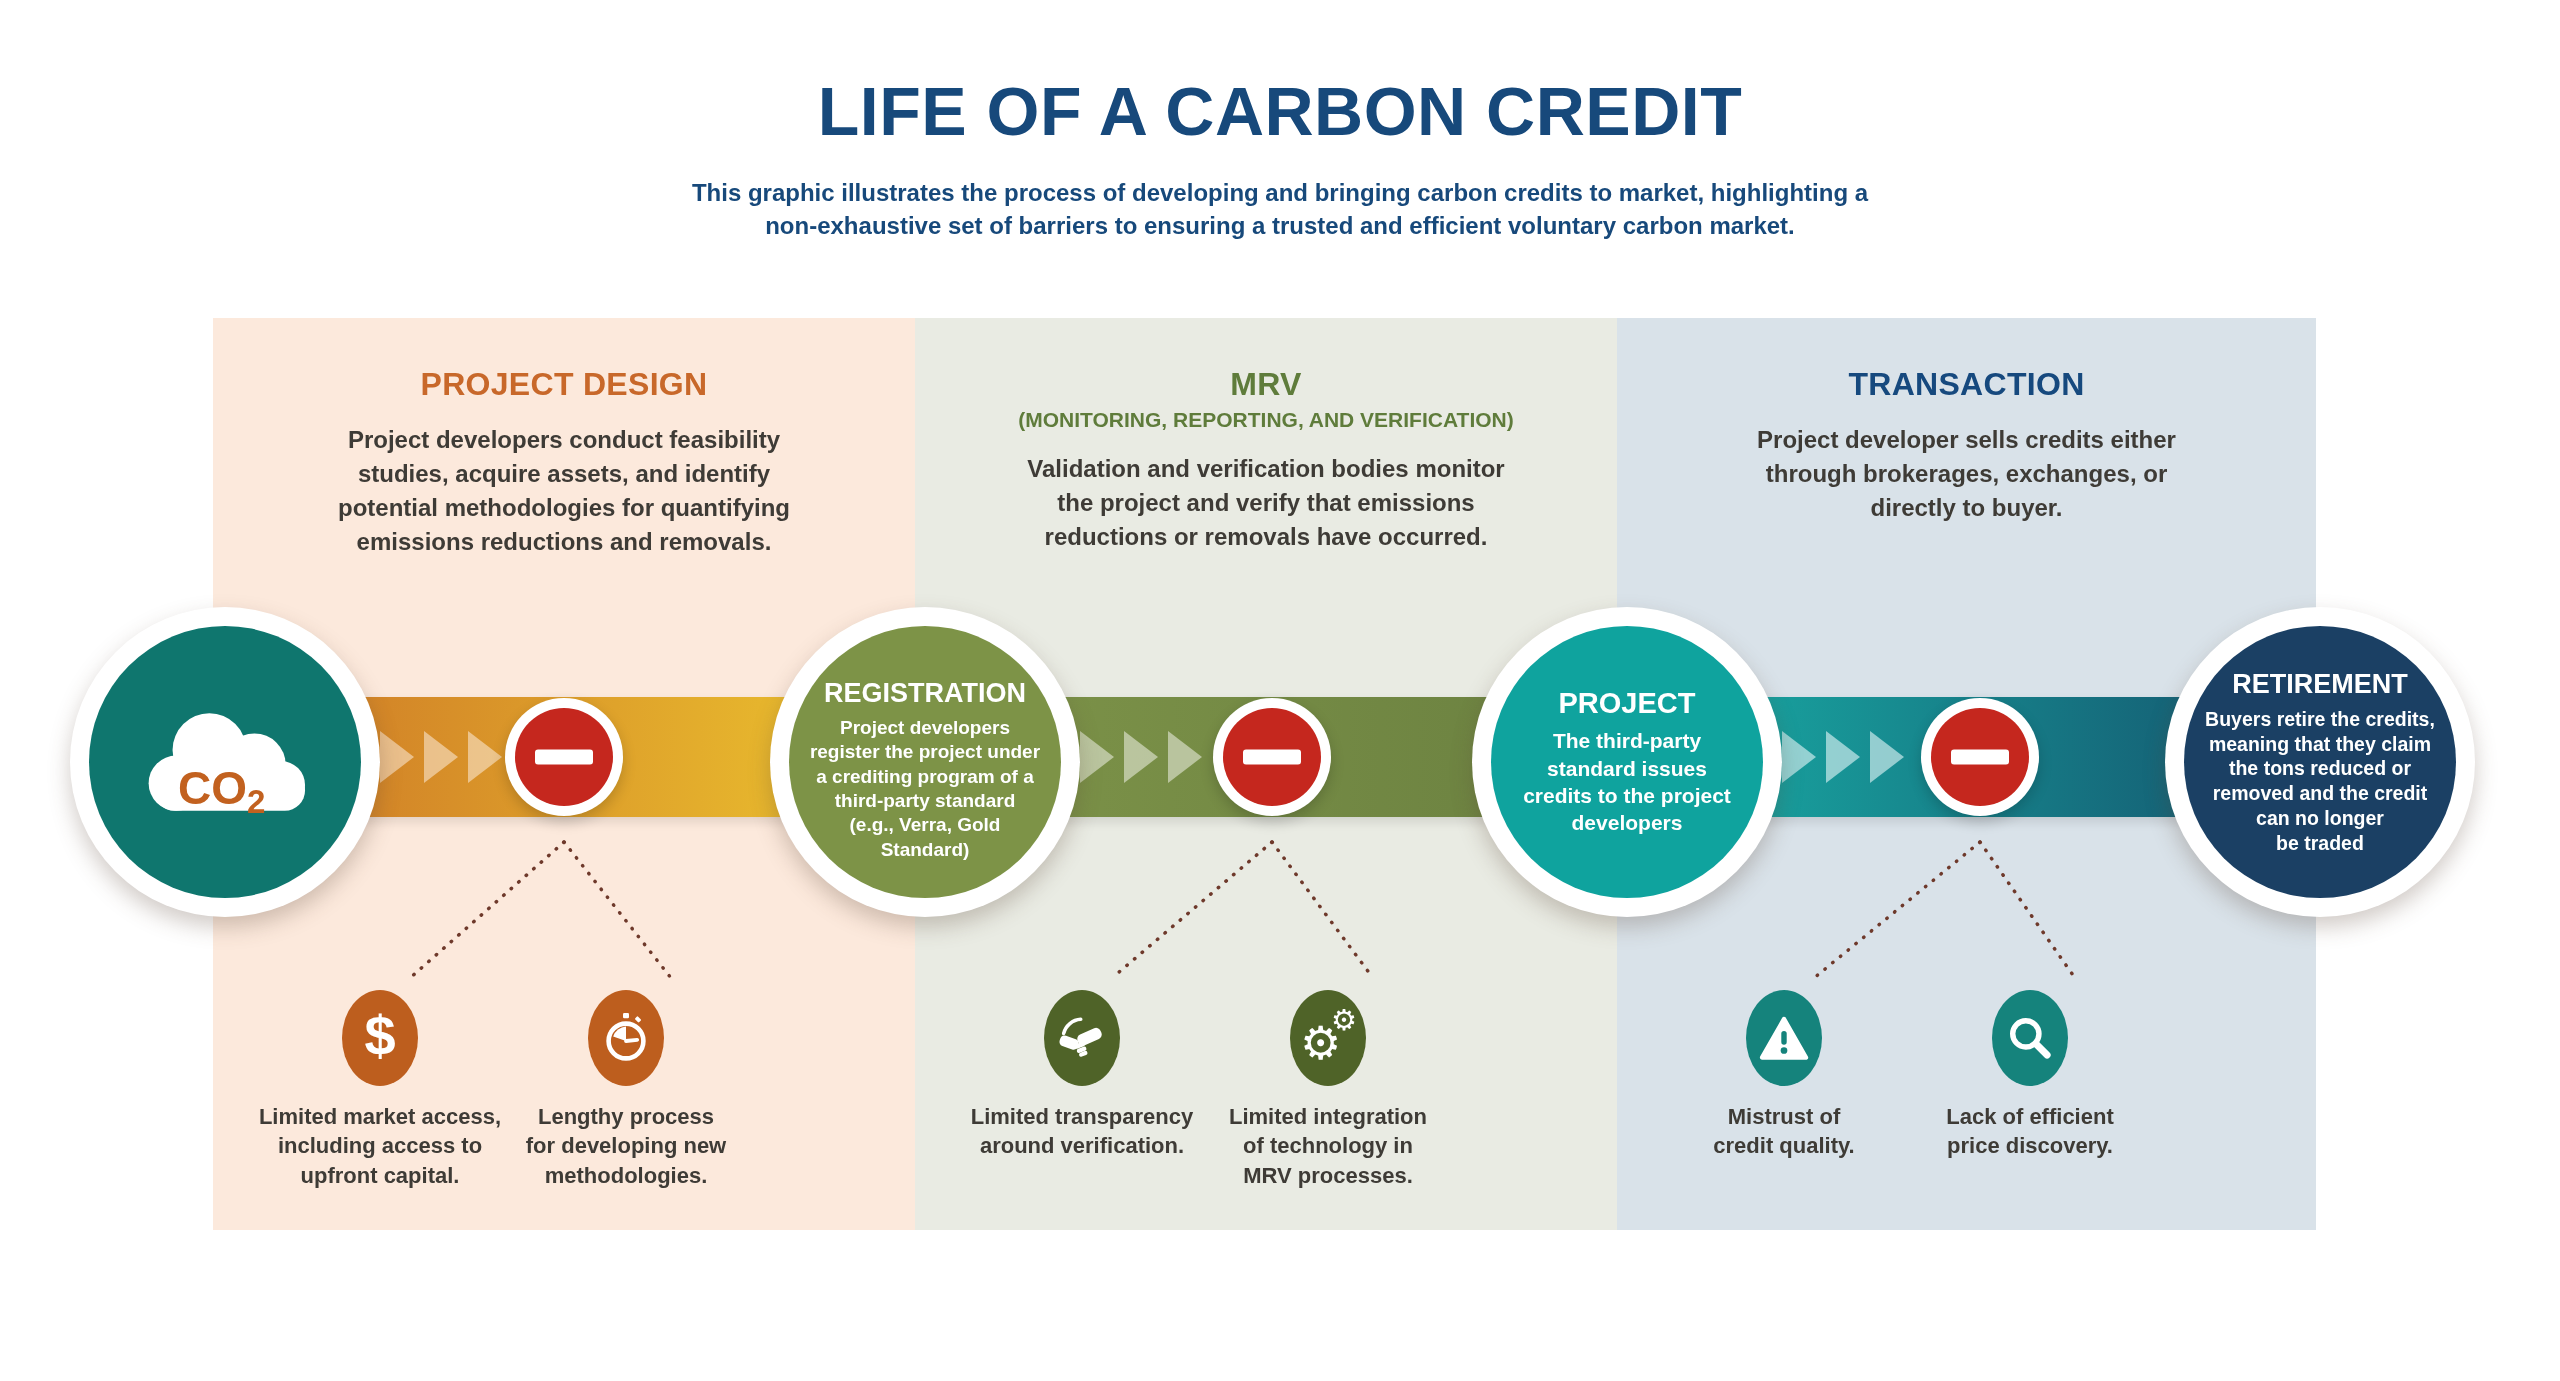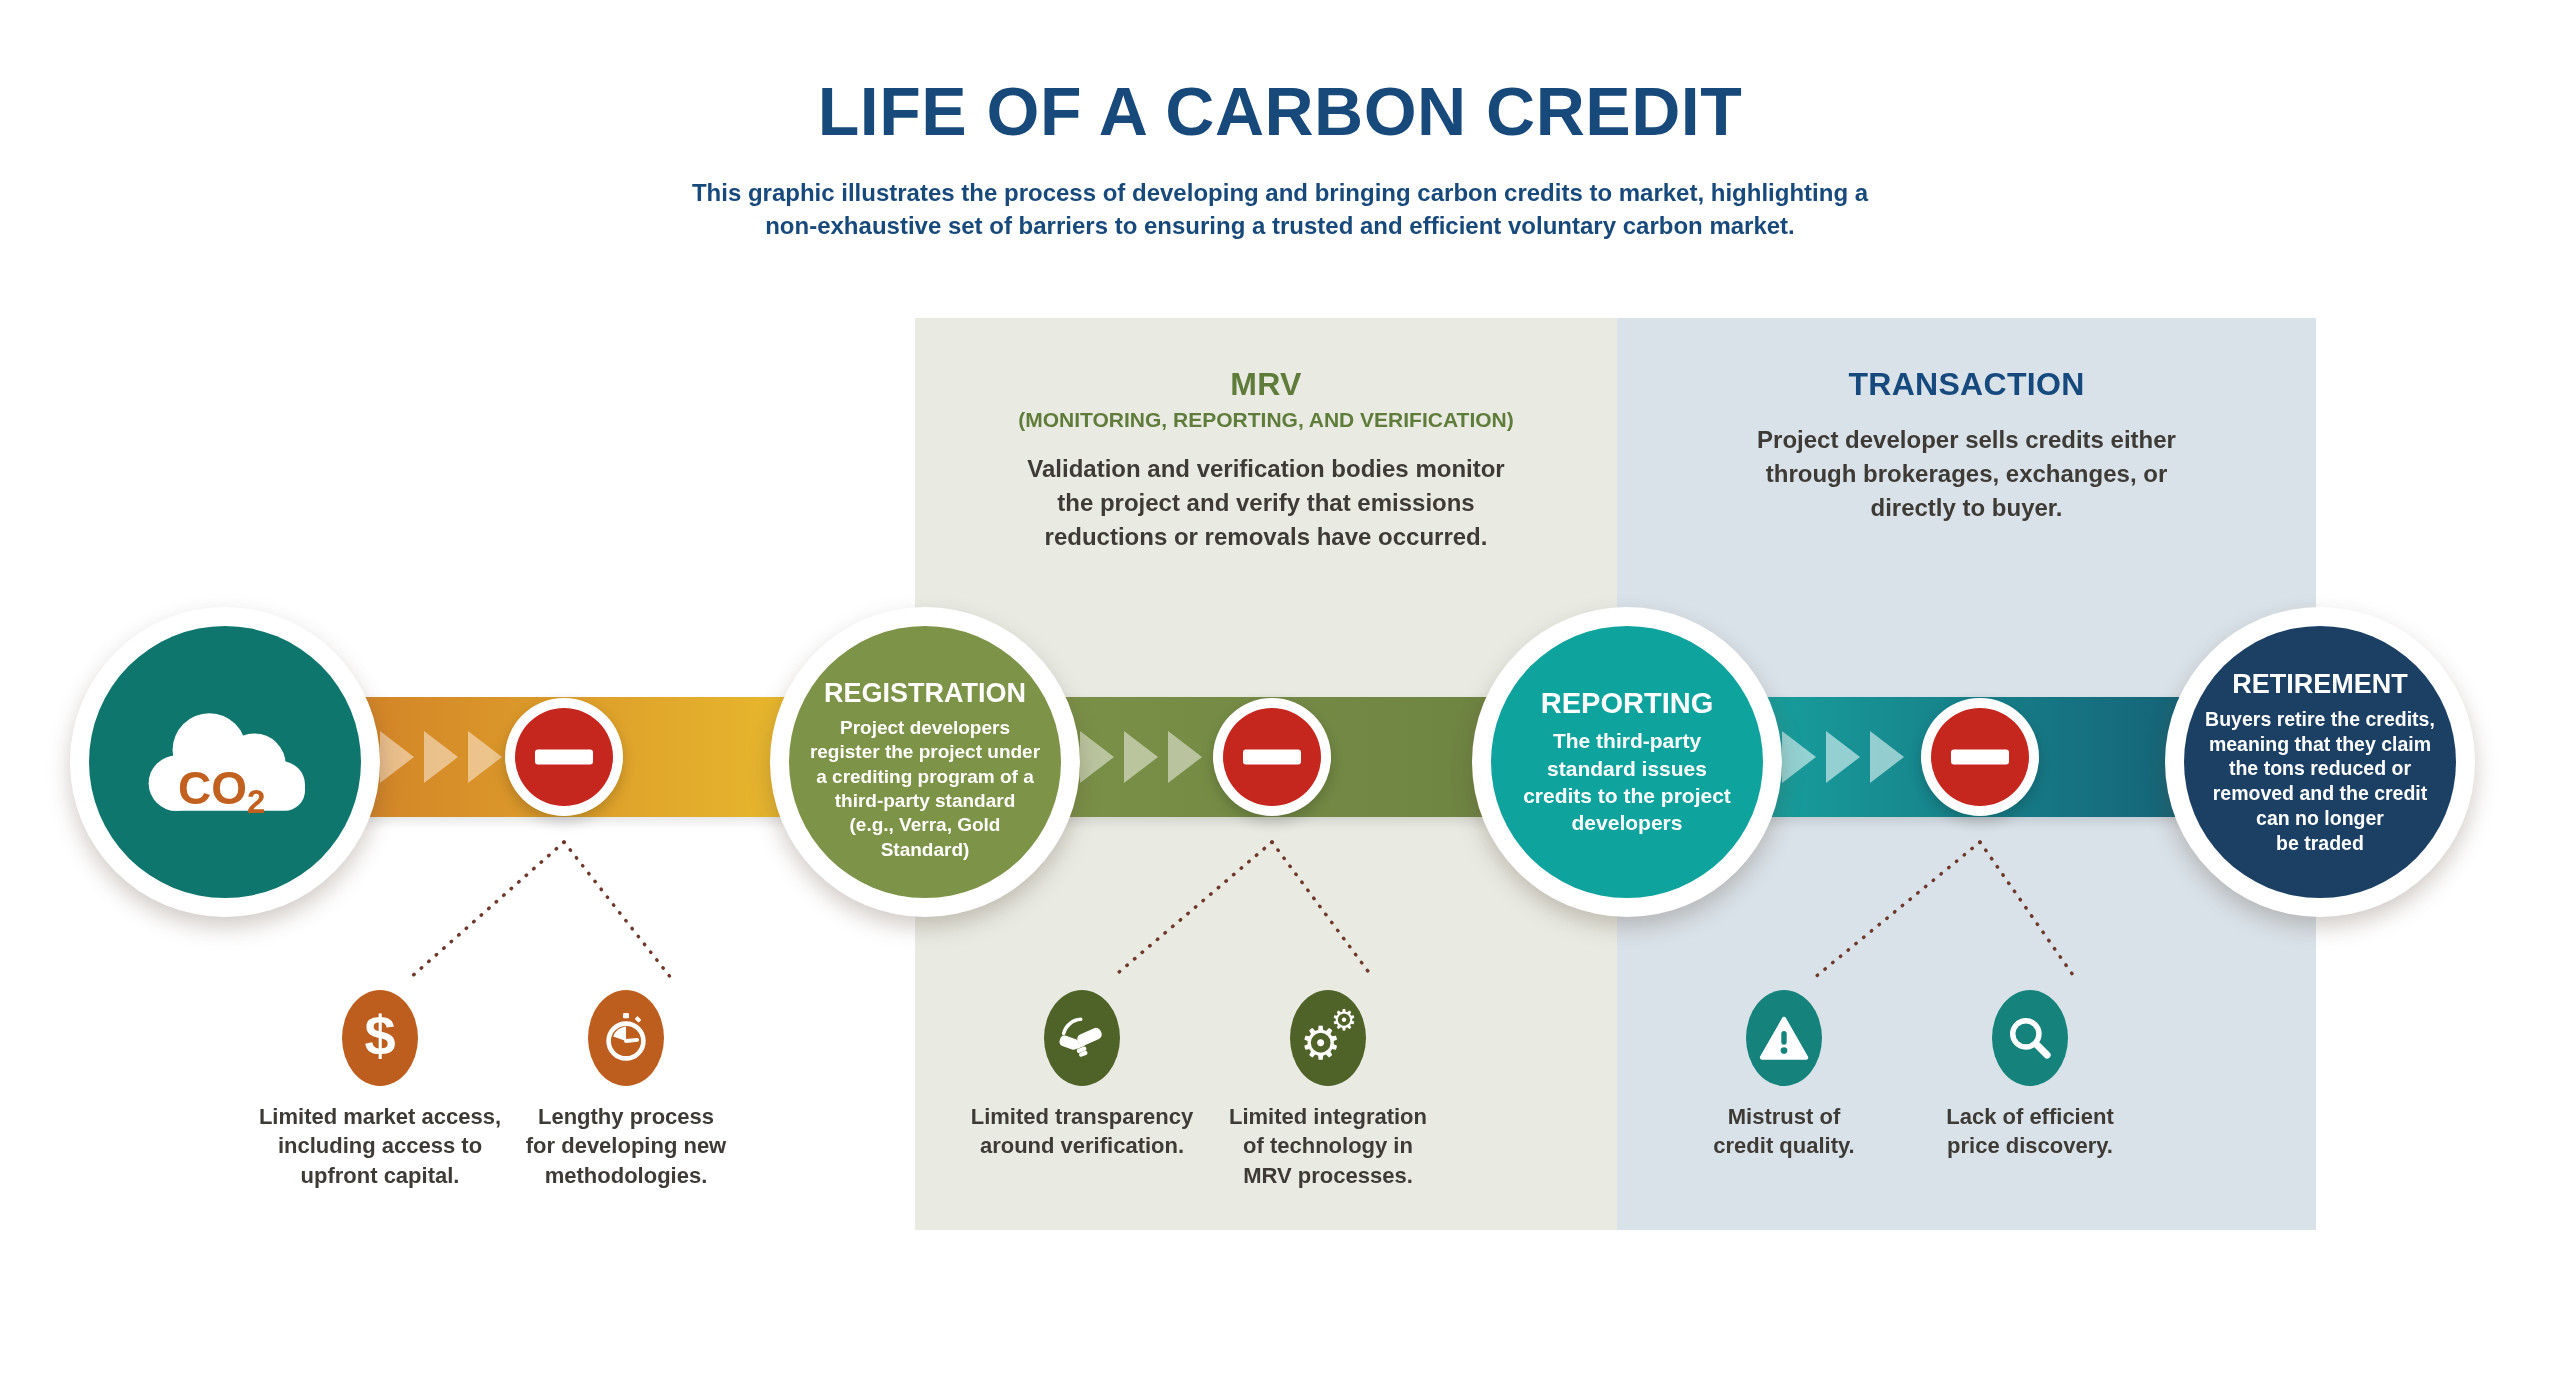--- a/index.html
+++ b/index.html
@@ -78,20 +78,27 @@
 </style>
 </head>
 <body>
 
 <div class="canvas">
 
   <div class="title">LIFE OF A CARBON CREDIT</div>
   <div class="subtitle">This graphic illustrates the process of developing and bringing carbon credits to market, highlighting a
 non-exhaustive set of barriers to ensuring a trusted and efficient voluntary carbon market.</div>
 
+  <section class="panel p1">
+    <h2 class="phead o">PROJECT DESIGN</h2>
+    <p class="pdesc">Project developers conduct feasibility
+studies, acquire assets, and identify
+potential methodologies for quantifying
+emissions reductions and removals.</p>
+  </section>
 
   <section class="panel p2">
     <h2 class="phead g">MRV</h2>
     <div class="psub">(MONITORING, REPORTING, AND VERIFICATION)</div>
     <p class="pdesc">Validation and verification bodies monitor
 the project and verify that emissions
 reductions or removals have occurred.</p>
   </section>
 
   <section class="panel p3">
@@ -160,21 +167,21 @@
 register the project under
 a crediting program of a
 third-party standard
 (e.g., Verra, Gold
 Standard)</p>
     </div>
   </div>
 
   <div class="node iss">
     <div class="ninner">
-      <h3 class="ntitle">REPORTING</h3>
+      <h3 class="ntitle">PROJECT</h3>
       <p class="ntext">The third-party
 standard issues
 credits to the project
 developers</p>
     </div>
   </div>
 
   <div class="node ret">
     <div class="ninner">
       <h3 class="ntitle">RETIREMENT</h3>

